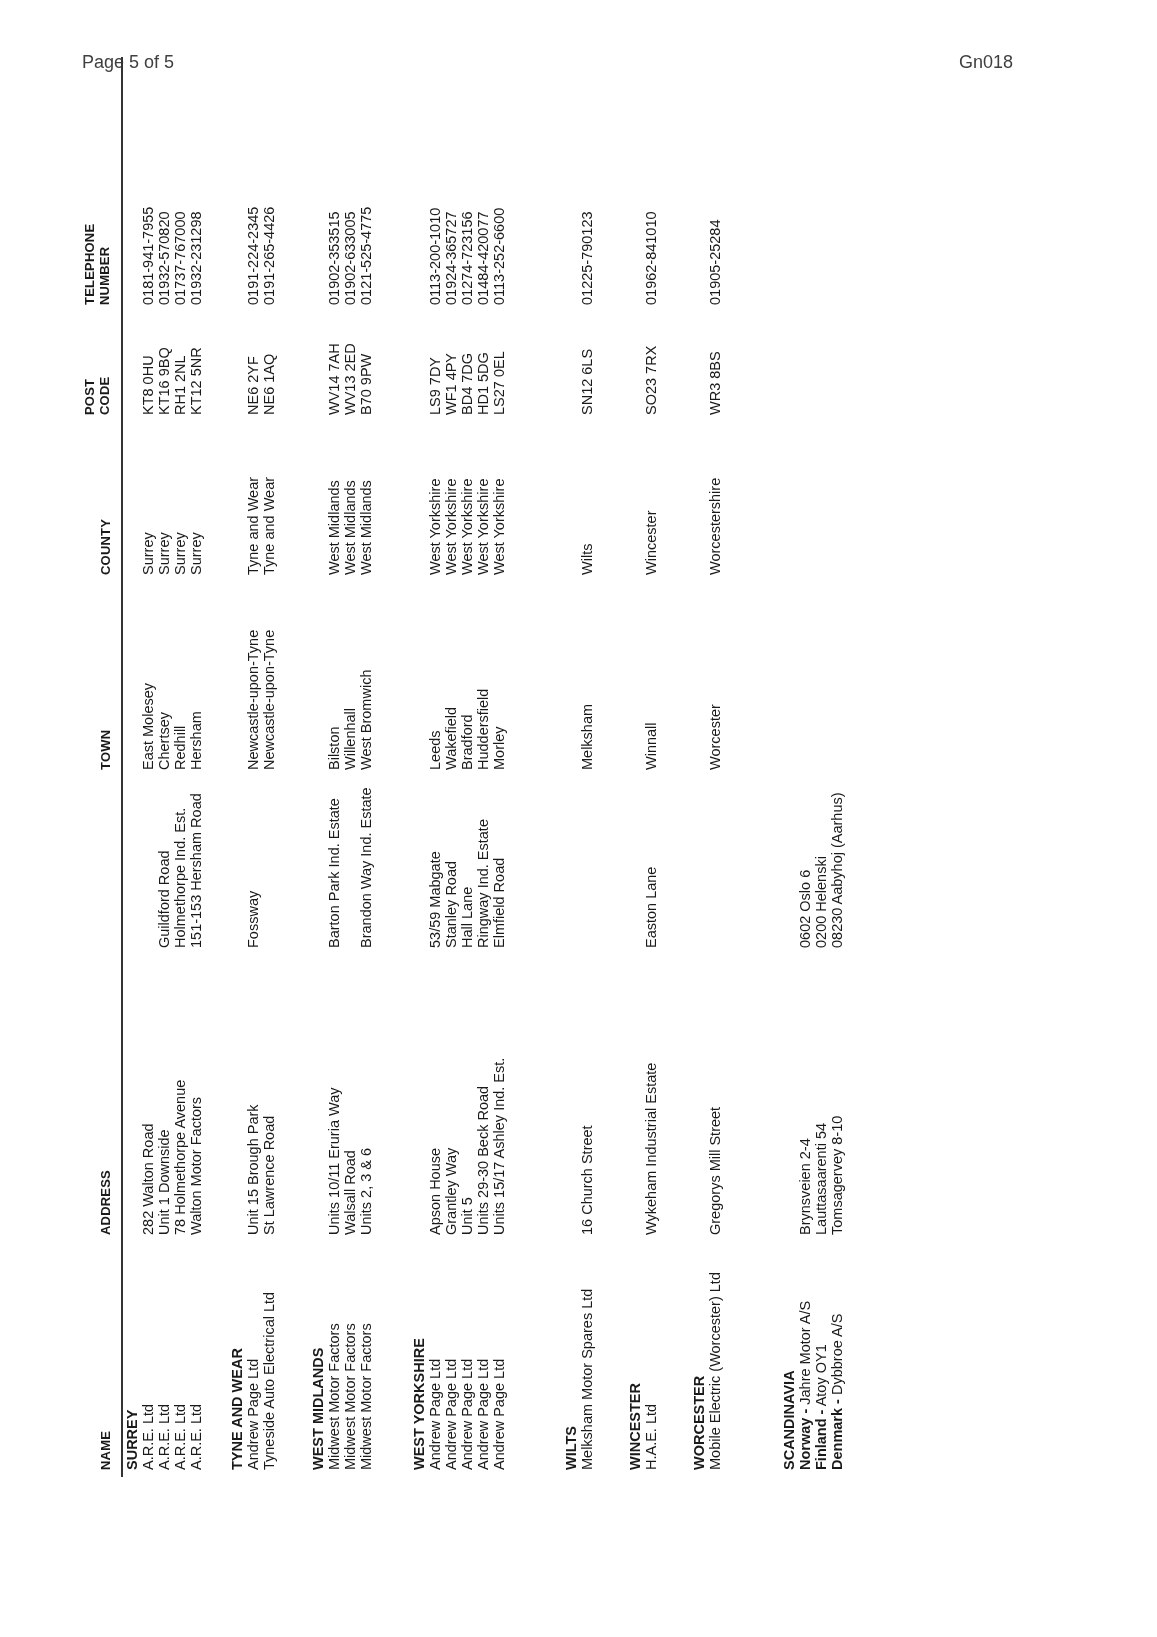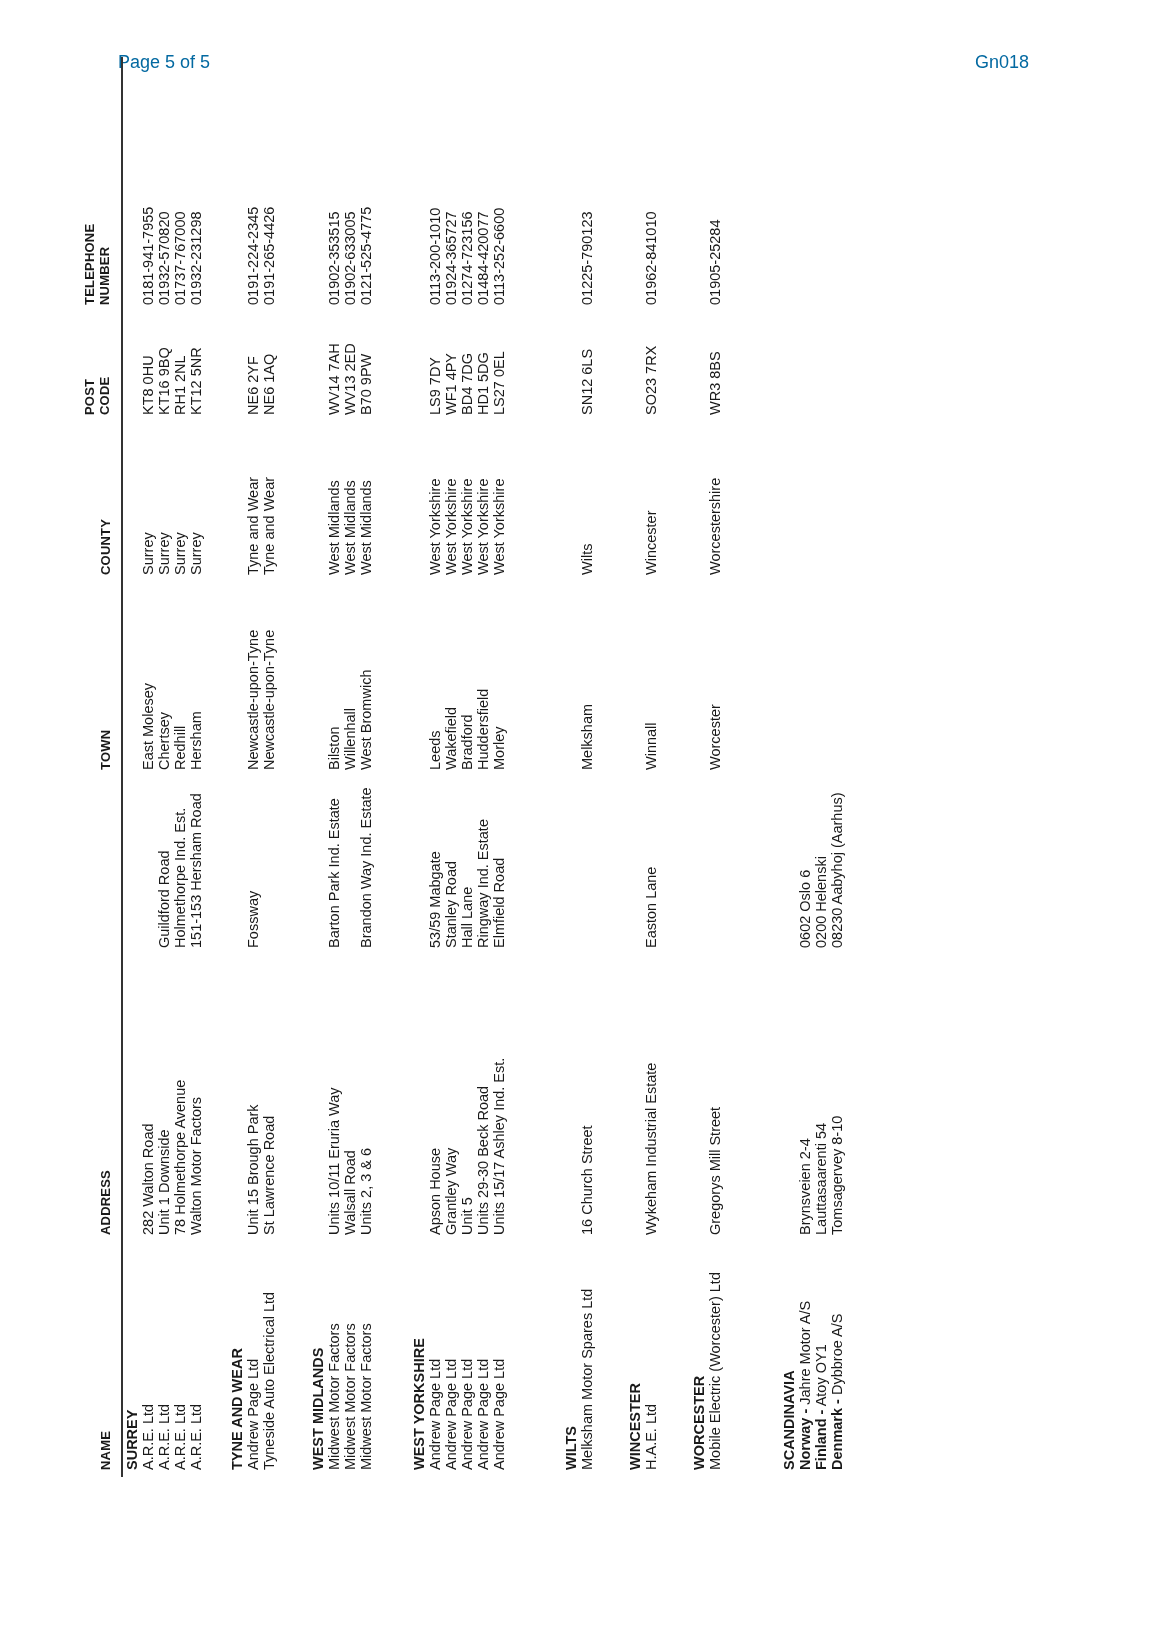--- a/index.html
+++ b/index.html
@@ -1,20 +1,20 @@
 <!DOCTYPE html>
 <html><head>
 <meta charset="utf-8">
 <style>
   html, body { margin: 0; padding: 0; }
   body { width: 1157px; height: 1637px; background: #ffffff; position: relative; overflow: hidden;
          font-family: "Liberation Sans", sans-serif; color: #1a1a1a; }
-  .page-header { position: absolute; top: 52px; font-size: 18px; color: #0369a1; margin-left: 36px; }
+  .page-header { position: absolute; top: 52px; font-size: 18px; color: #404040; }
   #page-number { left: 82px; }
-  #doc-code { right: 128px; text-align: center; }
+  #doc-code { right: 144px; text-align: center; }
   .rotated {
     position: absolute; width: 1637px; height: 1157px; left: 0; top: 0;
     transform-origin: 0 0;
     transform: translate(0px, 1637px) rotate(-90deg);
   }
   .col-head { position: absolute; top: 82px; font-weight: bold; font-size: 13px; line-height: 15px; letter-spacing: 0.2px; }
   .rule { position: absolute; top: 121px; left: 160px; width: 1420px; height: 0; border-top: 2px solid #333; }
   .grp { position: absolute; left: 0; width: 1637px; }
   .row { position: relative; height: 16px; font-size: 14.5px; line-height: 16px; white-space: nowrap; }
   .cell { position: absolute; top: 0; }

